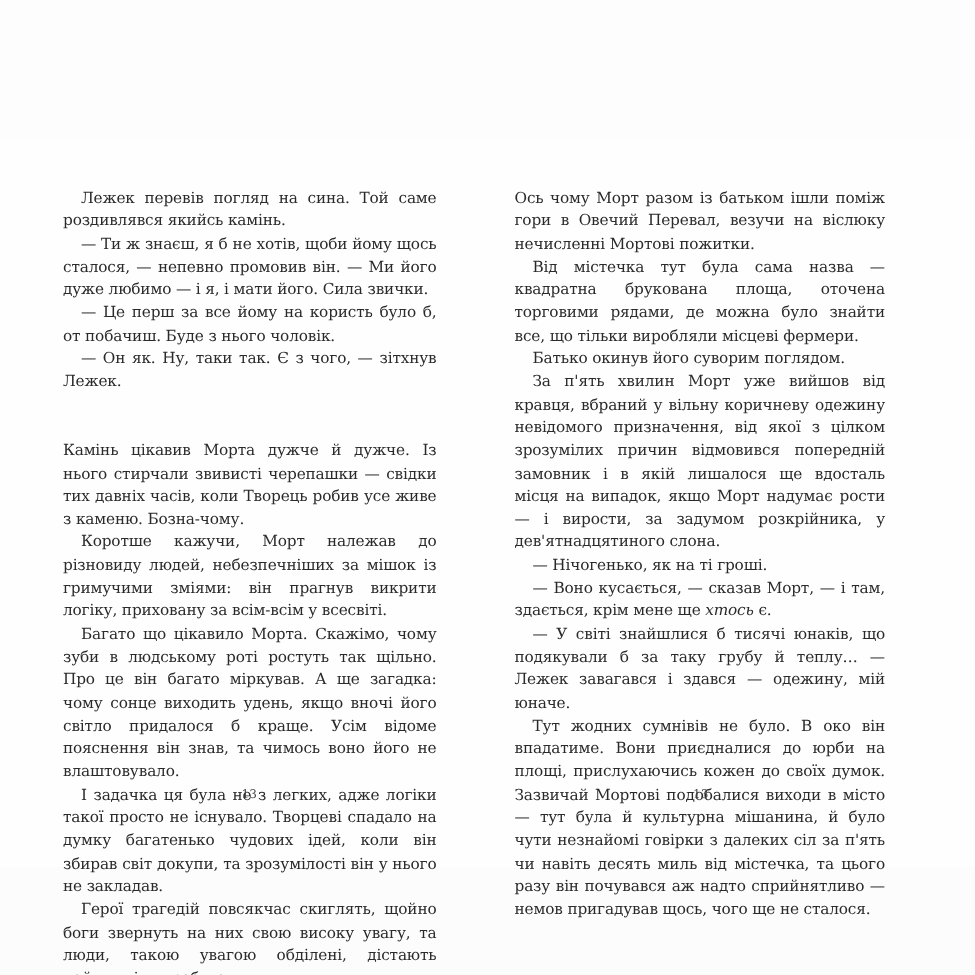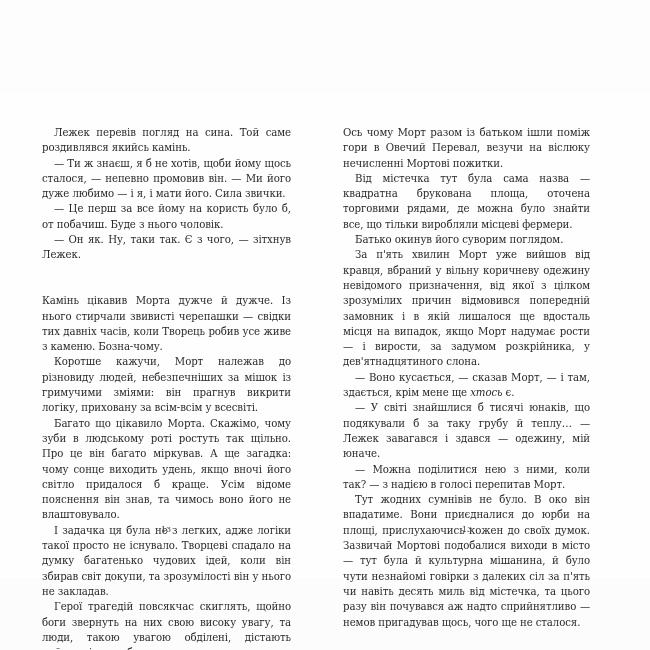--- a/index.html
+++ b/index.html
@@ -57,19 +57,19 @@
   </div>
   <div class="folio">13</div>
 </div>
 
 <div class="page page-right">
   <div class="column">
     <p class="noindent">Ось чому Морт разом із батьком ішли поміж гори в Овечий Перевал, везучи на віслюку нечисленні Мортові пожитки.</p>
     <p>Від містечка тут була сама назва — квадратна брукована площа, оточена торговими рядами, де можна було знайти все, що тільки виробляли місцеві фермери.</p>
     <p>Батько окинув його суворим поглядом.</p>
     <p>За п'ять хвилин Морт уже вийшов від кравця, вбраний у вільну коричневу одежину невідомого призначення, від якої з цілком зрозумілих причин відмовився попередній замовник і в якій лишалося ще вдосталь місця на випадок, якщо Морт надумає рости — і вирости, за задумом розкрійника, у дев'ятнадцятиного слона.</p>
+    <p>— Нічогенько, як на ті гроші.</p>
     <p><span>— Воно кусається, — сказав Морт, — і там, здається, крім мене ще </span><em>хтось</em><span> є.</span></p>
     <p>— У світі знайшлися б тисячі юнаків, що подякували б за таку грубу й теплу… — Лежек завагався і здався — одежину, мій юначе.</p>
-    <p>— Можна поділитися нею з ними, коли так? — з надією в голосі перепитав Морт.</p>
     <p>Тут жодних сумнівів не було. В око він впадатиме. Вони приєдналися до юрби на площі, прислухаючись кожен до своїх думок. Зазвичай Мортові подобалися виходи в місто — тут була й культурна мішанина, й було чути незнайомі говірки з далеких сіл за п'ять чи навіть десять миль від містечка, та цього разу він почувався аж надто сприйнятливо — немов пригадував щось, чого ще не сталося.</p>
   </div>
   <div class="folio">13</div>
 </div>
 
 </body></html>

